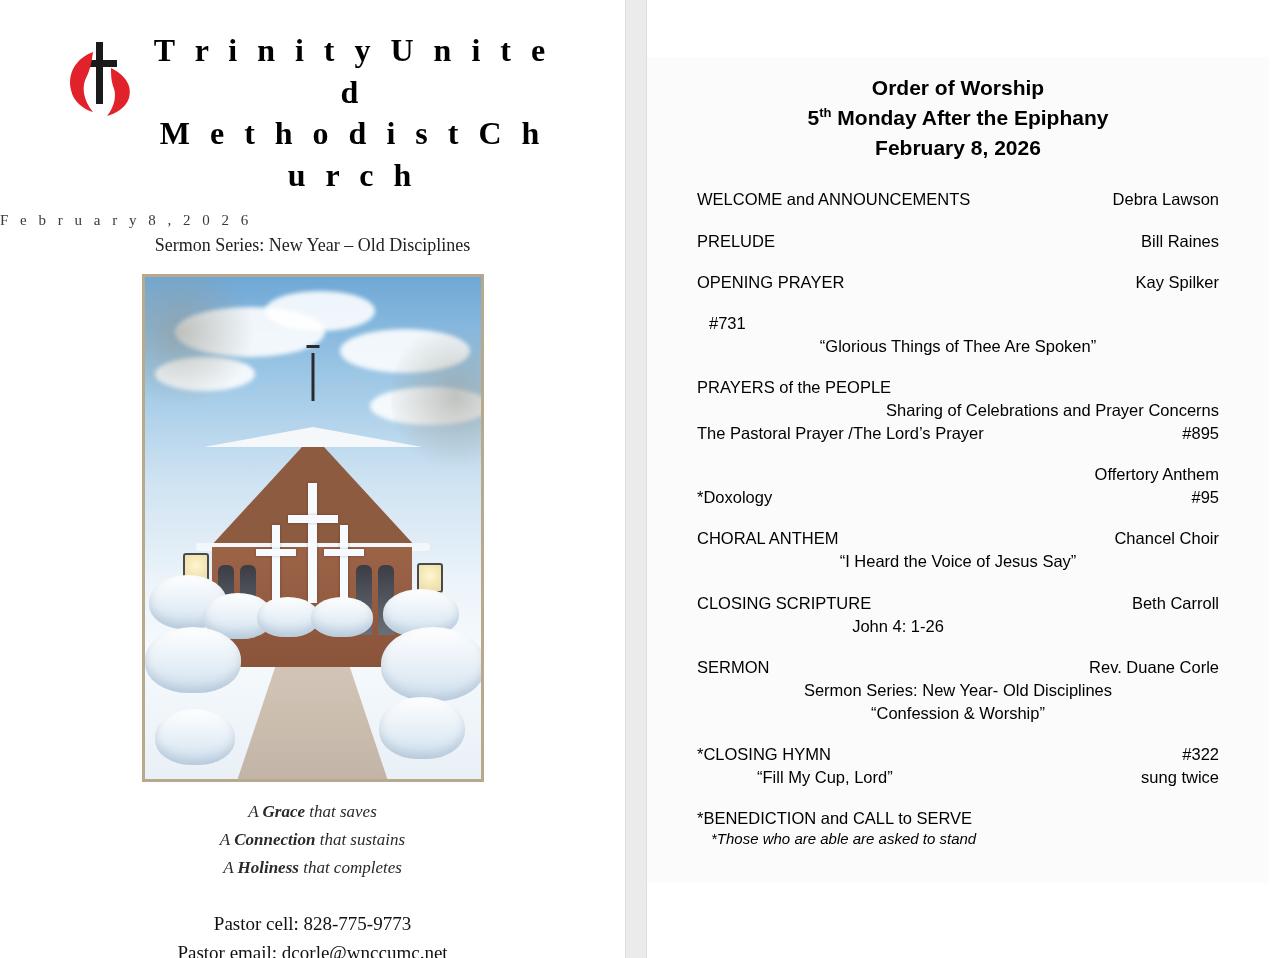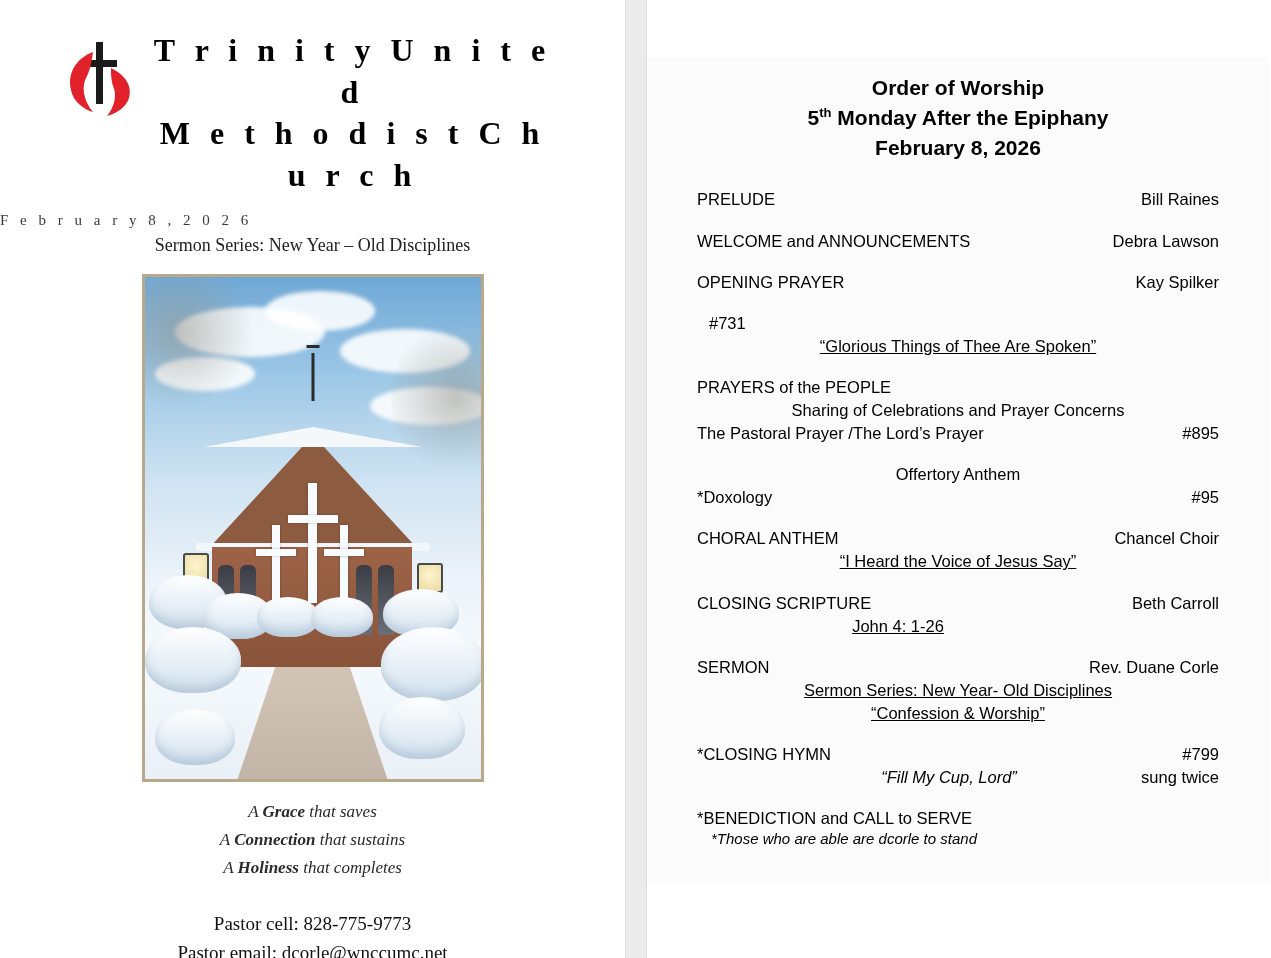--- a/index.html
+++ b/index.html
@@ -264,41 +264,40 @@
     color: #000;
     line-height: 1.4;
   }
   .row .left { text-align: left; }
   .row .right { text-align: right; white-space: nowrap; padding-left: 12px; }
   .sub-center {
     text-align: center;
     font-size: 16.5px;
     line-height: 1.4;
     color: #000;
-    text-decoration: underline;
   }
   .sub-left {
-    text-align: center;
+    text-align: right;
     font-size: 16.5px;
     line-height: 1.4;
     color: #000;
   }
   .note-italic {
     font-style: italic;
     font-size: 15px;
     padding-left: 14px;
   }
   .split-sub {
     display: flex;
     justify-content: space-between;
     align-items: baseline;
     font-size: 16.5px;
     line-height: 1.4;
   }
-  .split-sub .c { flex: 1; text-align: center; padding-left: 60px; font-style: italic; }
+  .split-sub .c { flex: 1; text-align: left; padding-left: 60px; }
   .split-sub .r { white-space: nowrap; }
 </style>
 </head>
 <body>
 
 <div class="page">
 
   <div class="left-panel">
 
     <div class="masthead">
@@ -402,29 +401,29 @@
         <div class="ow-title">
           <div>Order of Worship</div>
           <div><span>5</span><sup>th</sup><span> Monday After the Epiphany</span></div>
           <div>February 8, 2026</div>
         </div>
 
         <div class="ow-list">
 
           <div class="item">
             <div class="row">
+              <span class="left">WELCOME and ANNOUNCEMENTS</span>
+              <span class="right">Debra Lawson</span>
+            </div>
+          </div>
+
+          <div class="item">
+            <div class="row">
               <span class="left">PRELUDE</span>
               <span class="right">Bill Raines</span>
-            </div>
-          </div>
-
-          <div class="item">
-            <div class="row">
-              <span class="left">WELCOME and ANNOUNCEMENTS</span>
-              <span class="right">Debra Lawson</span>
             </div>
           </div>
 
           <div class="item">
             <div class="row">
               <span class="left">OPENING PRAYER</span>
               <span class="right">Kay Spilker</span>
             </div>
           </div>
 
@@ -476,34 +475,34 @@
               <span class="left">SERMON</span>
               <span class="right">Rev. Duane Corle</span>
             </div>
             <div class="sub-center">Sermon Series: New Year- Old Disciplines</div>
             <div class="sub-center">“Confession &amp; Worship”</div>
           </div>
 
           <div class="item">
             <div class="row">
               <span class="left">*CLOSING HYMN</span>
-              <span class="right">#799</span>
+              <span class="right">#322</span>
             </div>
             <div class="split-sub">
               <span class="c">“Fill My Cup, Lord”</span>
               <span class="r">sung twice</span>
             </div>
           </div>
 
           <div class="item">
             <div class="row">
               <span class="left">*BENEDICTION and CALL to SERVE</span>
               <span class="right"></span>
             </div>
-            <div class="note-italic">*Those who are able are dcorle to stand</div>
+            <div class="note-italic">*Those who are able are asked to stand</div>
           </div>
 
         </div>
       </div>
     </div>
   </div>
 
 </div>
 
 </body></html>

